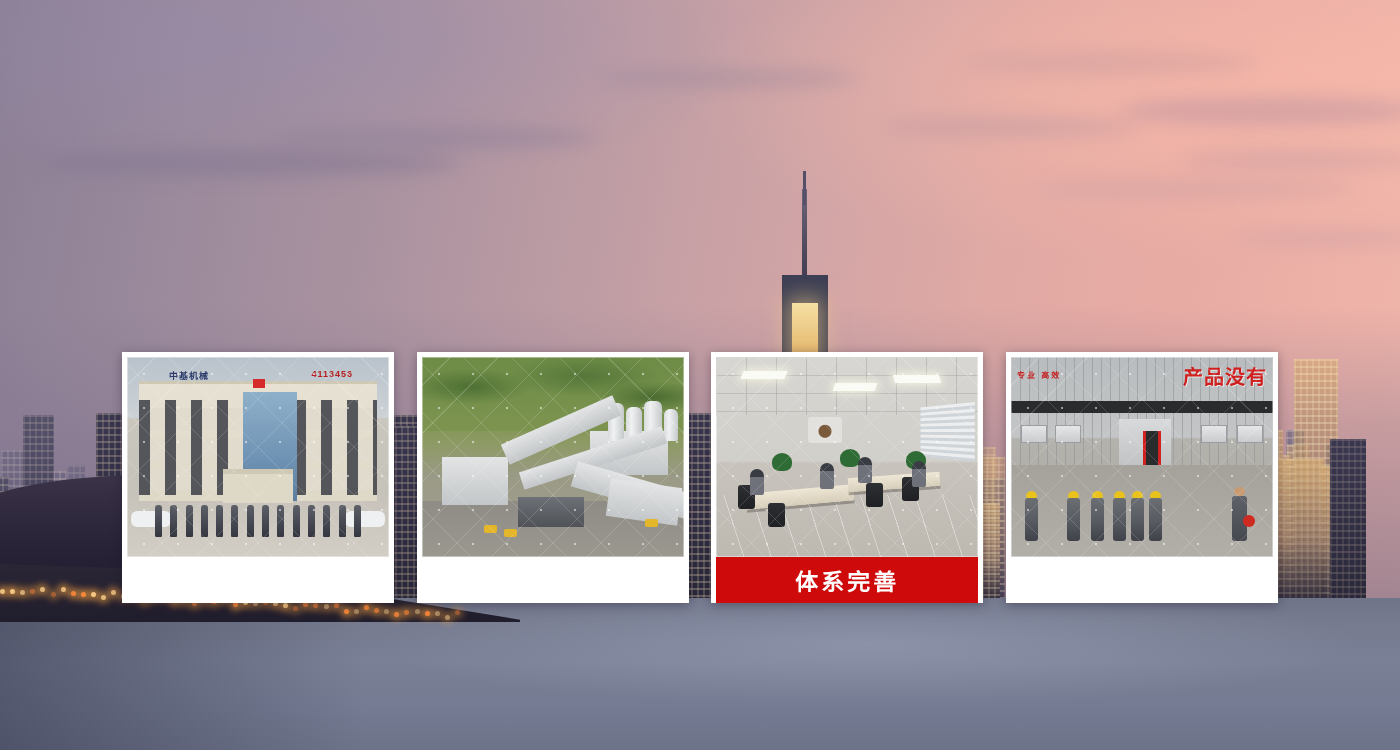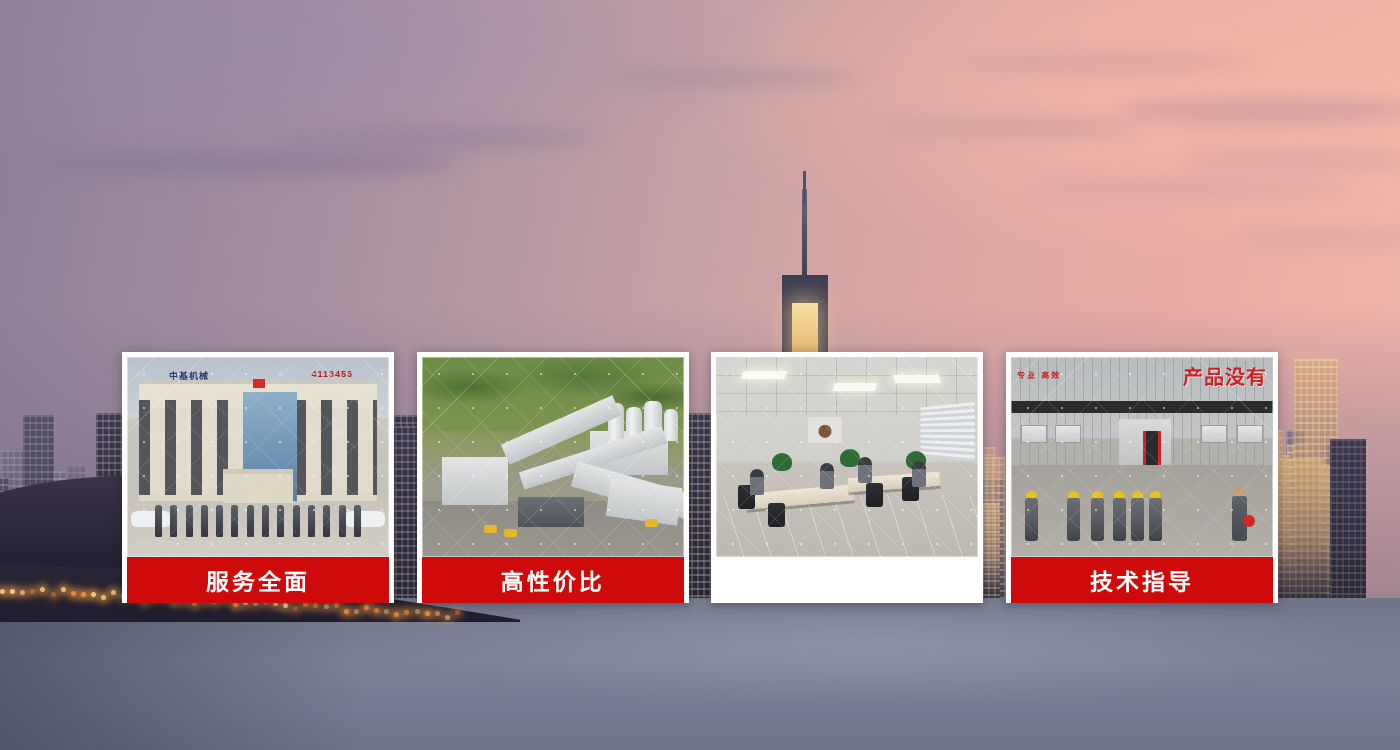--- a/index.html
+++ b/index.html
@@ -774,21 +774,20 @@
             <i></i>
             <i></i>
             <i></i>
             <i></i>
             <i></i>
             <i></i>
           </div>
         <div class="mesh"></div>
         <div class="card-frame"></div>
       </div>
-      <div class="card-label">服务全面</div>
     </div>
 
     <div class="card">
       <div class="card-photo p2">
         <div class="green"></div>
         <div class="road"></div>
         <div class="slab s4"></div>
           <div class="slab s5"></div>
         <div class="silo v1"></div>
           <div class="silo v2"></div>
@@ -798,21 +797,20 @@
           <div class="slab s2"></div>
           <div class="slab s3"></div>
         <div class="slab s6"></div>
           <div class="slab s7"></div>
         <div class="yellow y1"></div>
           <div class="yellow y2"></div>
           <div class="yellow y3"></div>
         <div class="mesh"></div>
         <div class="card-frame"></div>
       </div>
-      <div class="card-label">高性价比</div>
     </div>
 
     <div class="card">
       <div class="card-photo p3">
         <div class="ceil"></div>
         <div class="lamp l1"></div>
           <div class="lamp l2"></div>
           <div class="lamp l3"></div>
         <div class="wallart"></div>
         <div class="blind"></div>
@@ -826,20 +824,21 @@
           <div class="chair ch2"></div>
           <div class="chair ch3"></div>
           <div class="chair ch4"></div>
         <div class="per pa"></div>
           <div class="per pb"></div>
           <div class="per pc"></div>
           <div class="per pd"></div>
         <div class="mesh"></div>
         <div class="card-frame"></div>
       </div>
+      <div class="card-label">体系完善</div>
     </div>
 
     <div class="card">
       <div class="card-photo p4">
         <div class="shed"></div>
         <div class="bigsign">产品没有</div>
         <div class="smallsign">专业 高效</div>
         <div class="strip"></div>
         <div class="win w1"></div>
           <div class="win w2"></div>
@@ -873,17 +872,16 @@
             <div class="body"></div>
           </div>
         <div class="boss">
             <div class="head"></div>
             <div class="body"></div>
           </div>
         <div class="redhat"></div>
         <div class="mesh"></div>
         <div class="card-frame"></div>
       </div>
-      <div class="card-label">技术指导</div>
     </div>
 
   </div>
 </div>
 
 </body></html>

